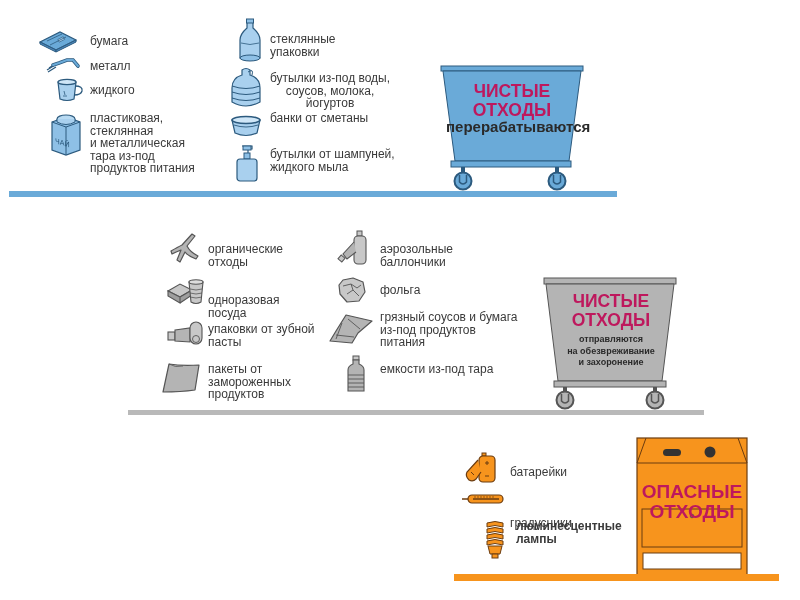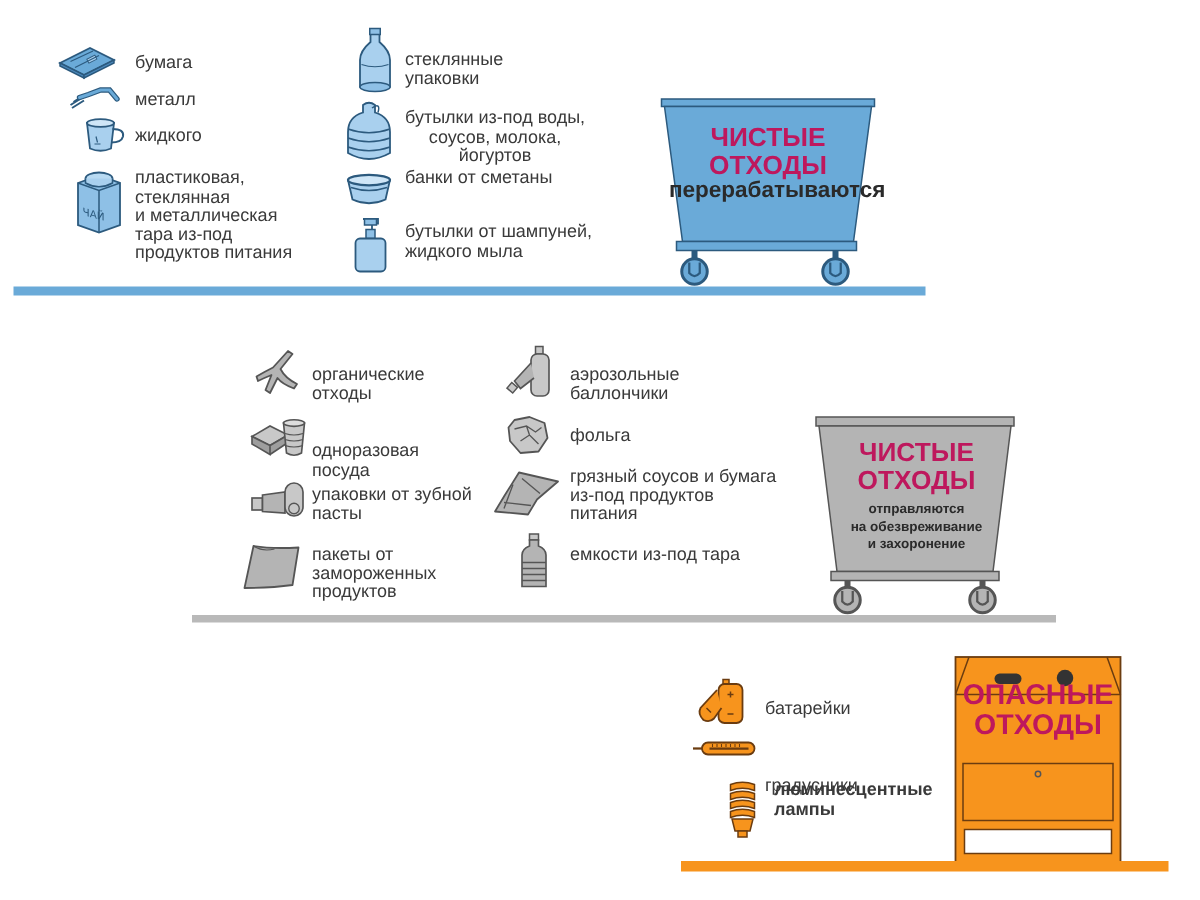--- a/index.html
+++ b/index.html
@@ -267,17 +267,17 @@
     <svg width="112" height="140" viewBox="0 0 112 140">
       <rect x="1" y="1" width="110" height="138" fill="#f7941d" stroke="#6b3c10" stroke-width="1.2"></rect>
       <path d="M1,26 L10,1 M111,26 L102,1 M1,26 L111,26" fill="none" stroke="#6b3c10" stroke-width="1"></path>
       <rect x="27" y="12" width="18" height="7" rx="3.5" fill="#333"></rect>
       <circle cx="74" cy="15" r="5.5" fill="#333"></circle>
       <rect x="6" y="72" width="100" height="38" fill="#f7941d" stroke="#6b3c10" stroke-width="1"></rect>
       <circle cx="56" cy="79" r="1.8" fill="#f7941d" stroke="#555" stroke-width="1"></circle>
       <rect x="7" y="116" width="98" height="16" fill="#ffffff" stroke="#6b3c10" stroke-width="1"></rect>
     </svg>
   </div>
-  <div class="bin-title" style="left:637px;top:454px;width:110px;font-size:19px;line-height:20px;">ОПАСНЫЕ
+  <div class="bin-title" style="left:637px;top:482px;width:110px;font-size:19px;line-height:20px;">ОПАСНЫЕ
 ОТХОДЫ</div>
 
   <div class="ground" style="left:454px;top:574px;width:325px;height:7px;background:#f7941d;"></div>
 </div>
 
 </body></html>

